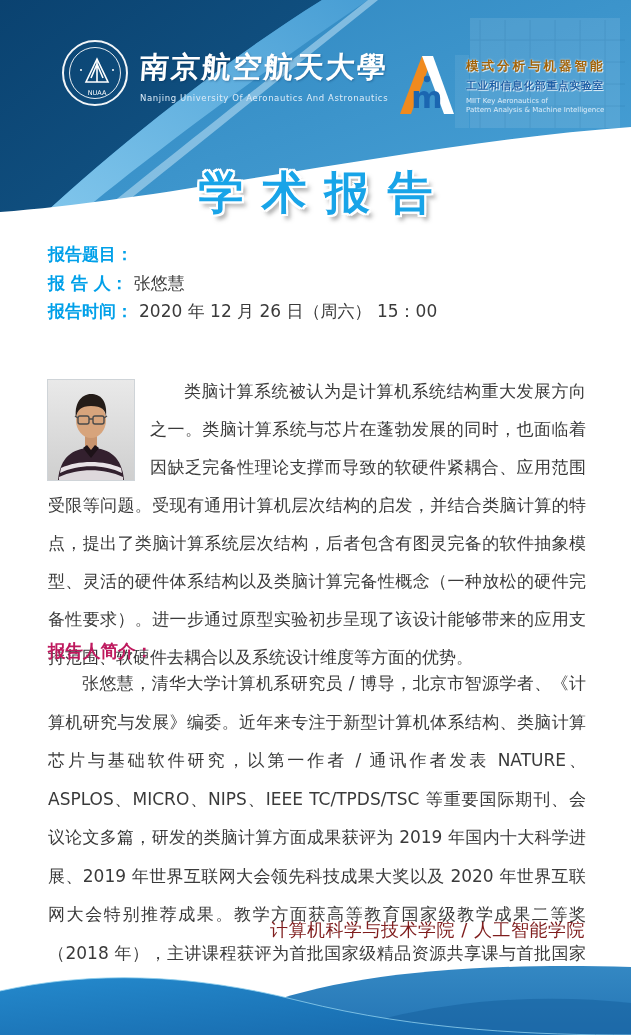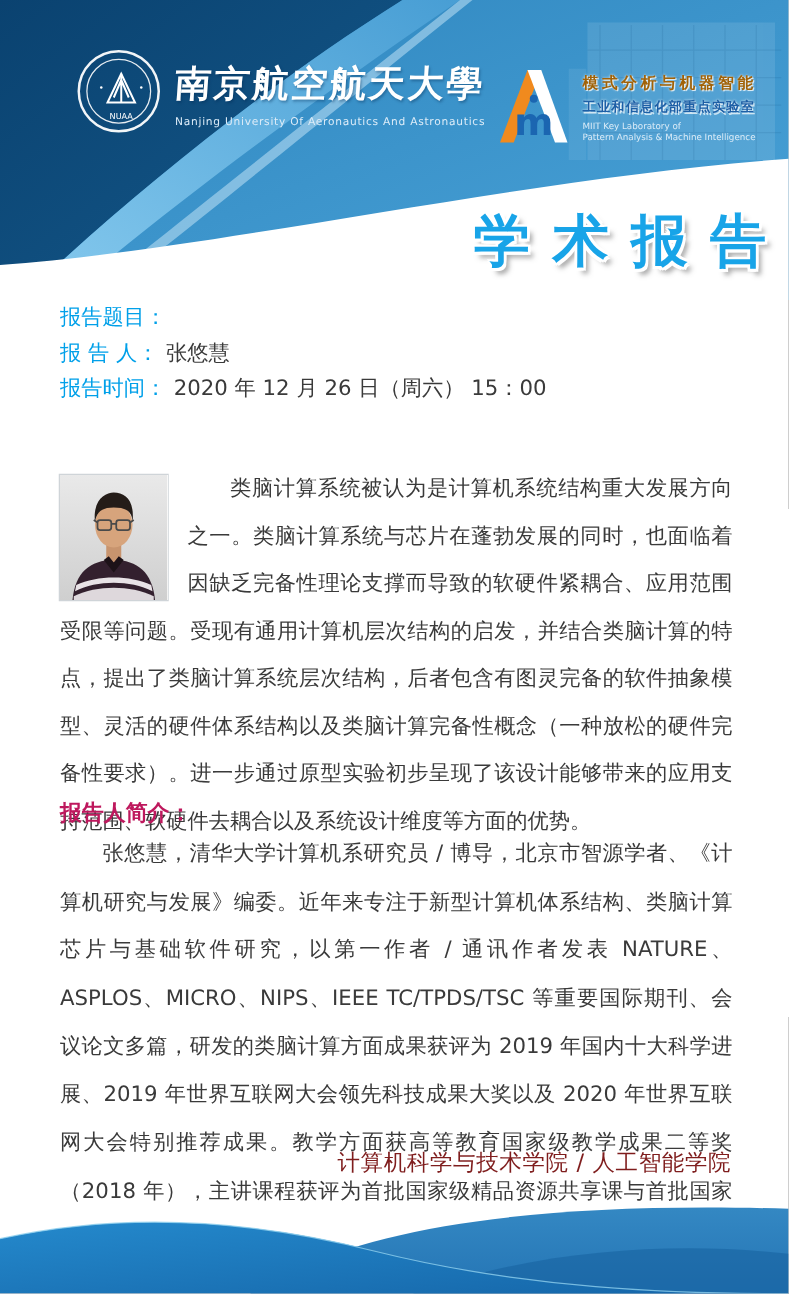--- a/index.html
+++ b/index.html
@@ -26,32 +26,32 @@
   .uni-en { font-size:8.5px; color:#ddecf8; letter-spacing:.6px; margin-top:5px; white-space:nowrap; }
   .lab-logo { position:absolute; top:52px; left:398px; display:flex; }
   .lab-text { margin-left:10px; padding-top:6px; }
   .lab-cn1 { font-size:12.5px; font-weight:bold; color:#a16207; letter-spacing:3px; white-space:nowrap;
              text-shadow:0 0 2px rgba(255,255,255,.9), 1px 1px 0 rgba(255,255,255,.7); }
   .lab-cn2 { font-size:10.5px; font-weight:bold; color:#1d5fa6; letter-spacing:1px; white-space:nowrap;
              text-shadow:0 0 2px rgba(255,255,255,.9), 1px 1px 0 rgba(255,255,255,.7); margin-top:4px; }
   .lab-en  { font-size:7px; color:#eaf4fc; margin-top:4px; line-height:9px; white-space:nowrap; opacity:.9; }
   
   .main-title {
-    position:absolute; top:163px; left:0; width:631px; text-align:right;
+    position:absolute; top:163px; left:0; width:631px; text-align:center;
     font-family:Liberation Sans, sans-serif;
     font-size:45px; font-weight:bold; color:#18a4e8; letter-spacing:18px; text-indent:18px;
     text-shadow:
       -2px -2px 0 #fff, 2px -2px 0 #fff, -2px 2px 0 #fff, 2px 2px 0 #fff,
       0 -2px 0 #fff, 0 2px 0 #fff, -2px 0 0 #fff, 2px 0 0 #fff,
       4px 5px 4px rgba(90,90,90,.55);
   }
   
   .details { position:absolute; top:240px; left:48px; width:540px; font-size:17px; }
   .detail-row { display:flex; line-height:28.5px; }
-  .detail-label { color:#00a0e9; font-weight:normal; white-space:nowrap; flex:0 0 auto; margin-right:6px; }
+  .detail-label { color:#00a0e9; font-weight:bold; white-space:nowrap; flex:0 0 auto; margin-right:6px; }
   .detail-value { color:#3a3a3a; }
   
   .abstract {
     position:absolute; top:372px; left:48px; width:538px;
     font-size:17px; line-height:38px; text-align:justify; text-indent:2em; color:#3a3a3a;
   }
   .photo { float:left; width:86px; height:100px; margin:8px 16px 6px 0; box-shadow:0 0 0 1px #cfd4d8; }
   
   .bio { position:absolute; top:638px; left:48px; width:538px; }
   .bio-heading { color:#be185d; font-weight:bold; font-size:17.5px; line-height:26px; }
@@ -127,21 +127,21 @@
       <svg width="58" height="66" viewBox="0 0 58 66">
         <polygon points="24,4 35,4 13,62 2,62" fill="#f08a1e"></polygon>
         <polygon points="24,4 35,4 56,62 46,62" fill="#ffffff"></polygon>
         <text x="29" y="56" text-anchor="middle" font-size="30" font-weight="bold" fill="#1b66b1" font-family="DejaVu Sans, sans-serif">m</text>
         <circle cx="29" cy="27" r="3.2" fill="#1b66b1"></circle>
       </svg>
       <div class="lab-text">
         <div class="lab-cn1">模式分析与机器智能</div>
         <div class="lab-cn2">工业和信息化部重点实验室</div>
         <div class="lab-en">
-          <div>MIIT Key Laboratory of</div>
+          <div>MIIT Key Aeronautics of</div>
           <div>Pattern Analysis &amp; Machine Intelligence</div>
         </div>
       </div>
     </div>
   </div>
 
   <div class="main-title">学术报告</div>
 
   <div class="details">
     <div class="detail-row">

